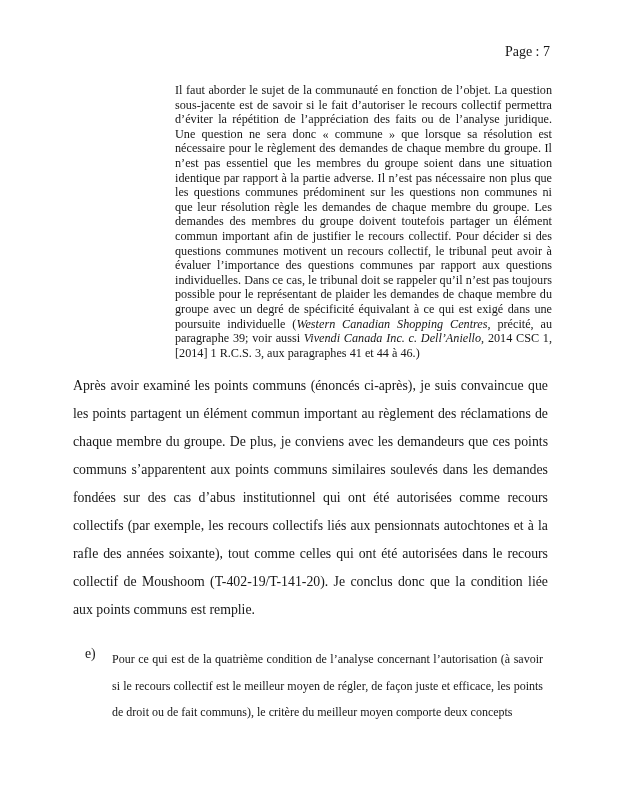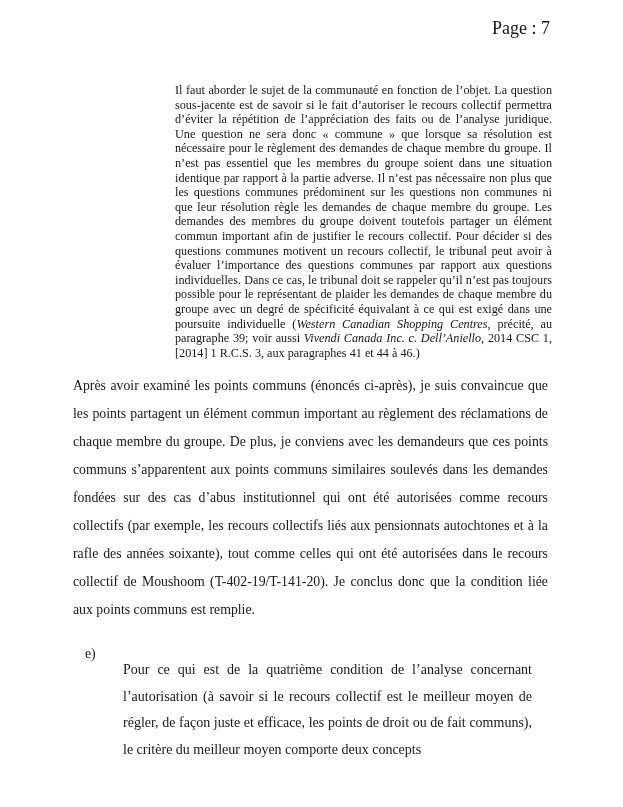--- a/index.html
+++ b/index.html
@@ -12,23 +12,23 @@
     width: 623px;
     height: 807px;
     background: #ffffff;
     font-family: "Liberation Serif", "DejaVu Serif", serif;
     color: #161616;
     box-sizing: border-box;
     overflow: hidden;
   }
   .page-header {
     position: absolute;
-    top: 20px;
+    top: 44px;
     right: 73px;
-    font-size: 18px;
+    font-size: 14px;
     line-height: 16px;
     white-space: nowrap;
   }
   .quote {
     margin: 83px 71px 0 175px;
     font-size: 12.2px;
     line-height: 14.6px;
     text-align: justify;
   }
   .quote i {
@@ -44,22 +44,22 @@
     align-items: flex-start;
     margin: 17px 75px 0 85px;
   }
   .list-marker {
     flex: 0 0 22px;
     font-size: 13.8px;
     line-height: 26.5px;
   }
   .list-text {
     flex: 1;
-    margin: 16px;
-    font-size: 14px;
+    margin: 5px;
+    font-size: 12px;
     line-height: 26.5px;
     text-align: justify;
   }
 </style>
 </head>
 <body>
 
 <div class="page">
 
   <div class="page-header">

